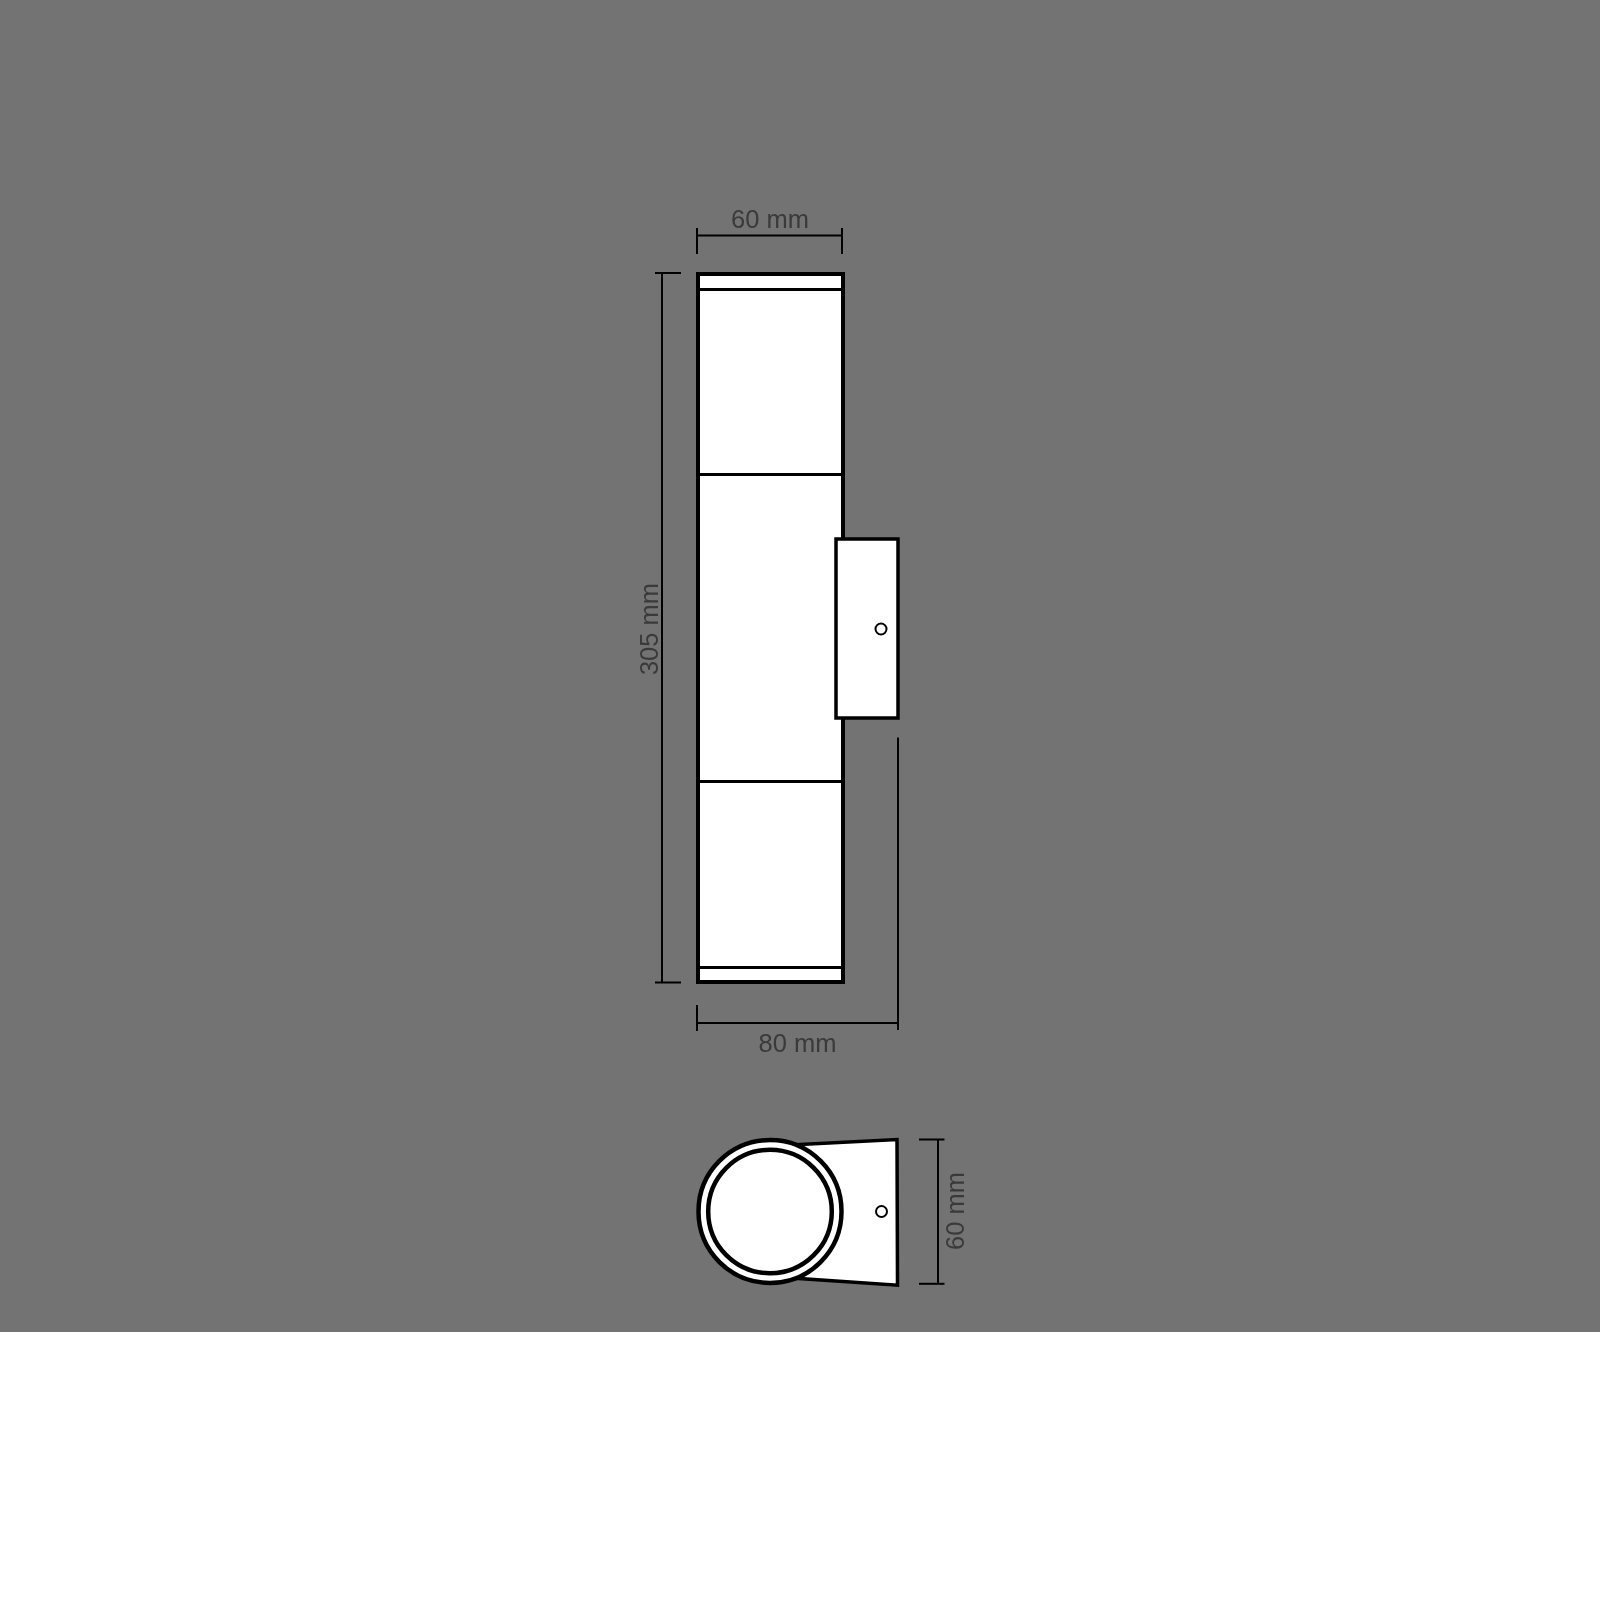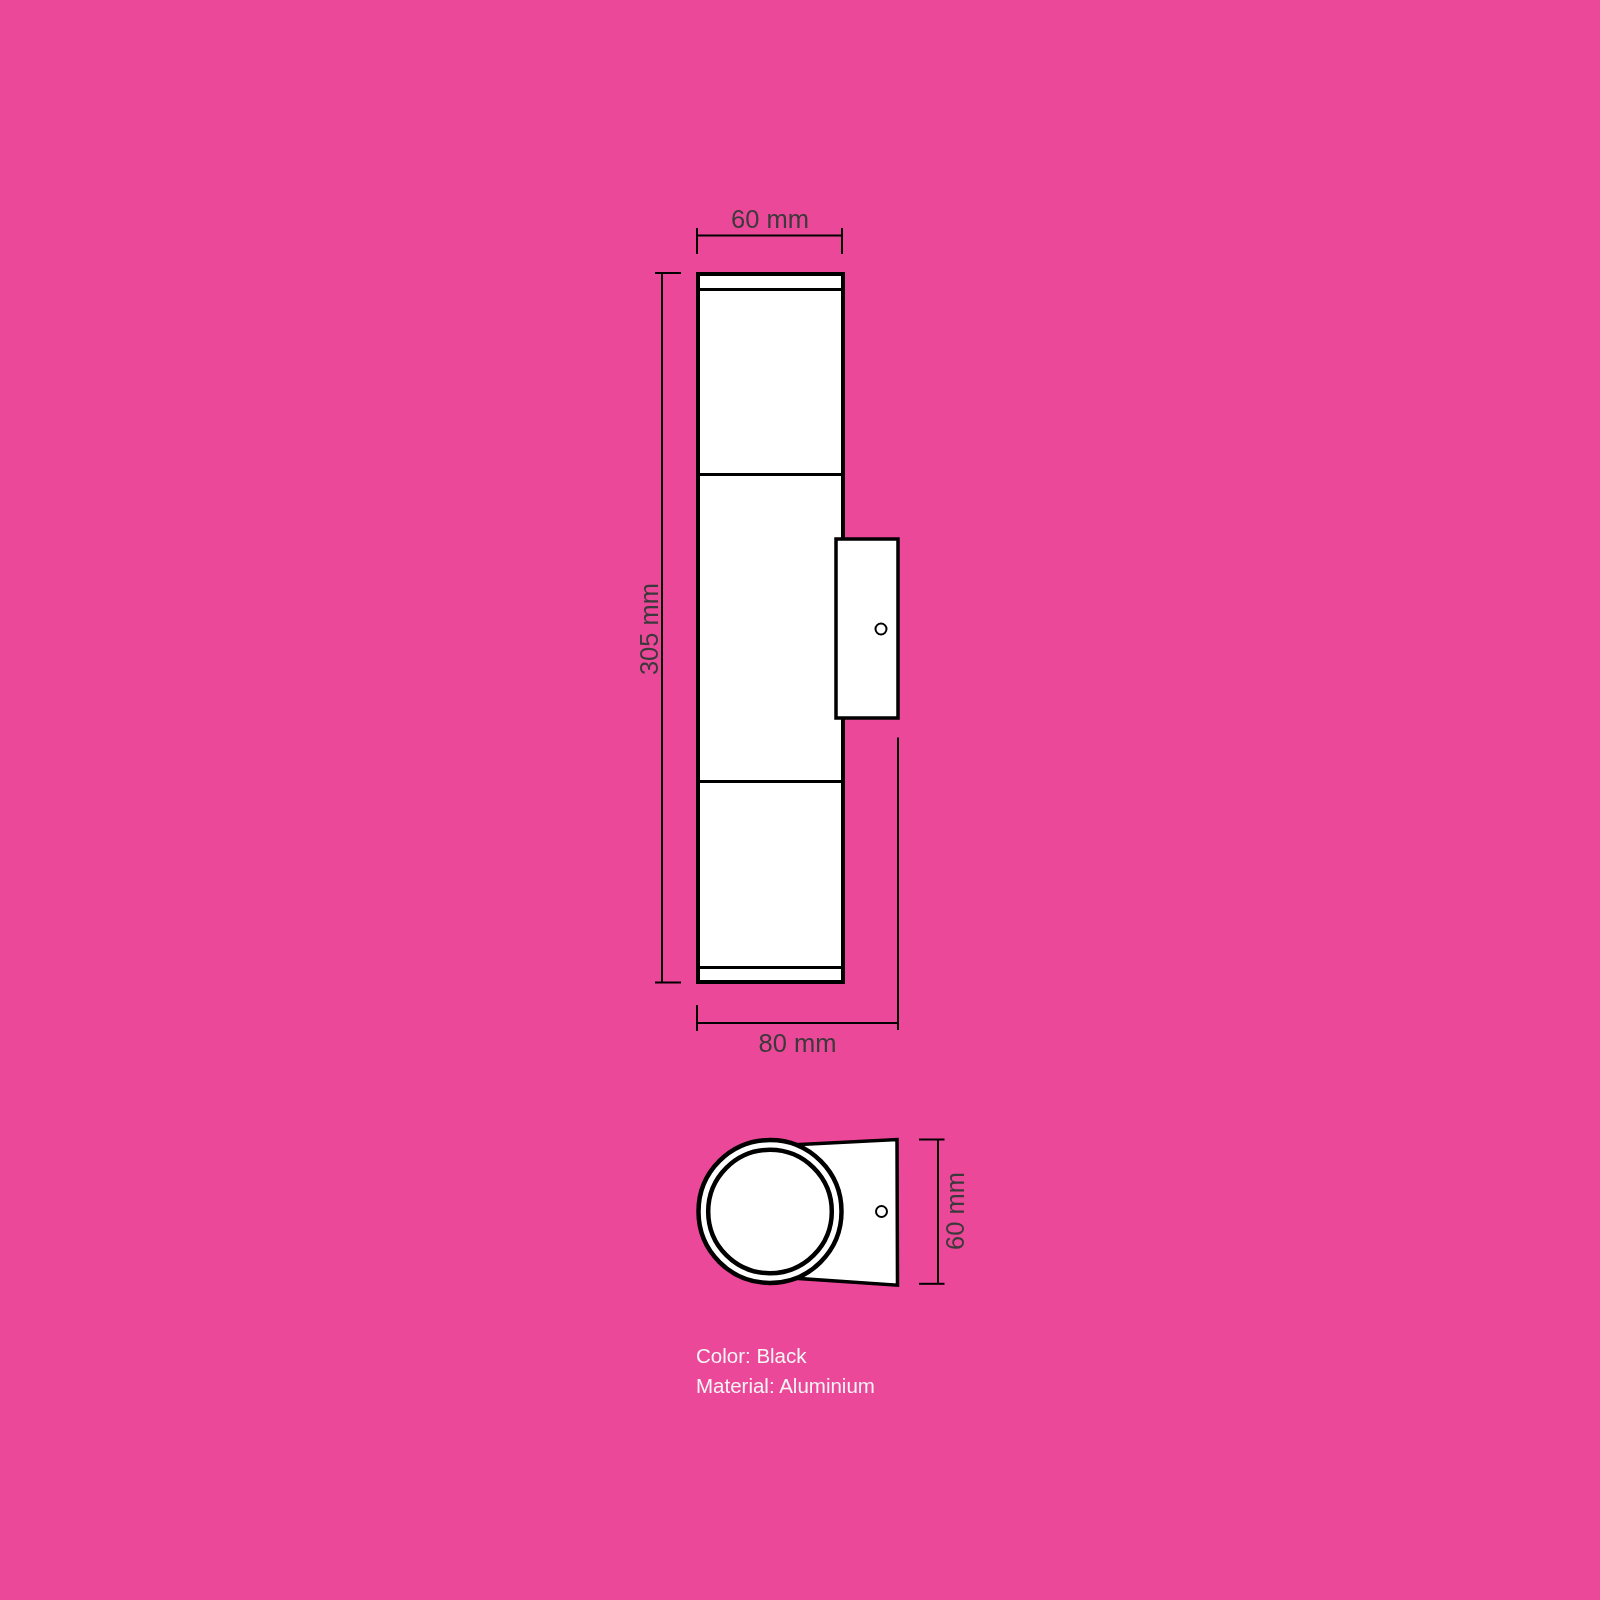--- a/index.html
+++ b/index.html
@@ -1,17 +1,17 @@
 <!DOCTYPE html>
 <html><head>
 <meta charset="utf-8">
 <title>Wall lamp dimensional drawing</title>
 <style>
   html,body{margin:0;padding:0;background:#ffffff;}
-  .page{position:relative;width:1600px;height:1600px;background:#ec4899;overflow:hidden;}
+  .page{position:relative;width:1600px;height:1332px;background:#737373;overflow:hidden;}
   svg{position:absolute;left:0;top:0;}
   text{font-family:"Liberation Sans", sans-serif;}
   .dim{fill:#3a3a3a;opacity:0.999;}
   .spec{fill:#f5f5f5;}
 </style>
 </head>
 <body>
 <div class="page">
 <svg width="1600" height="1600" viewBox="0 0 1600 1600">
 

